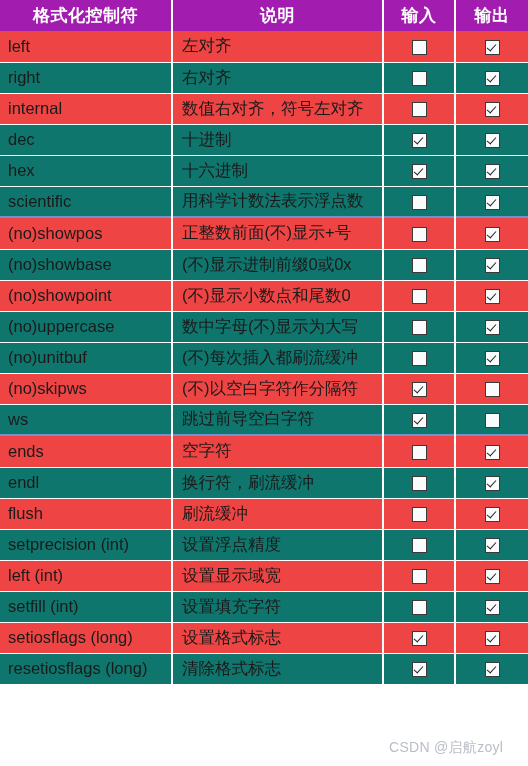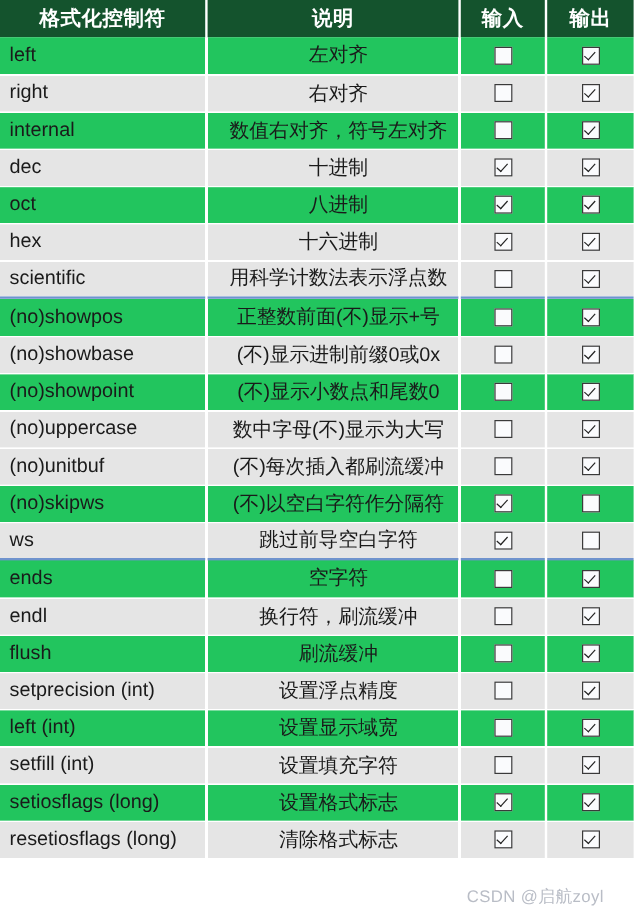--- a/index.html
+++ b/index.html
@@ -21,21 +21,21 @@
     position: relative;
   }
 
   #manipulator-table col.col-name    { width: 172px; }
   #manipulator-table col.col-desc    { width: 211px; }
   #manipulator-table col.col-input   { width: 72px;  }
   #manipulator-table col.col-output  { width: 73px;  }
 
   
   thead th {
-    background: #14532d;
+    background: #a21caf;
     color: #ffffff;
     font-size: 17px;
     font-weight: bold;
     height: 31px;
     line-height: 31px;
     padding: 0;
     text-align: center;
     border-right: 2px solid #ffffff;
     box-sizing: border-box;
     letter-spacing: 0.5px;
@@ -51,36 +51,36 @@
     font-size: 16.5px;
     color: #1a1a1a;
     border-right: 2px solid #ffffff;
     border-bottom: 1px solid #ffffff;
     box-sizing: border-box;
     white-space: nowrap;
     overflow: hidden;
   }
   tbody td:last-child { border-right: none; }
 
-  tbody tr.band-dark td  { background: #22c55e; }
-  tbody tr.band-light td { background: #e5e5e5; }
+  tbody tr.band-dark td  { background: #ef4444; }
+  tbody tr.band-light td { background: #0f766e; }
 
   
   tbody tr.accent td {
     border-top: 2px solid #6f93cd;
     height: 32px;
   }
 
   td.cell-name {
     padding-left: 8px;
     text-align: left;
   }
   td.cell-desc {
     padding-left: 9px;
-    text-align: center;
+    text-align: left;
   }
   td.cell-check {
     text-align: center;
   }
 
   
   .cbx {
     display: inline-block;
     width: 15px;
     height: 15px;
@@ -152,26 +152,20 @@
         <td class="cell-desc">数值右对齐，符号左对齐</td>
         <td class="cell-check"><span class="cbx"></span></td>
         <td class="cell-check"><span class="cbx checked"></span></td>
       </tr>
       <tr class="band-light">
         <td class="cell-name">dec</td>
         <td class="cell-desc">十进制</td>
         <td class="cell-check"><span class="cbx checked"></span></td>
         <td class="cell-check"><span class="cbx checked"></span></td>
       </tr>
-      <tr class="band-dark">
-        <td class="cell-name">oct</td>
-        <td class="cell-desc">八进制</td>
-        <td class="cell-check"><span class="cbx checked"></span></td>
-        <td class="cell-check"><span class="cbx checked"></span></td>
-      </tr>
       <tr class="band-light">
         <td class="cell-name">hex</td>
         <td class="cell-desc">十六进制</td>
         <td class="cell-check"><span class="cbx checked"></span></td>
         <td class="cell-check"><span class="cbx checked"></span></td>
       </tr>
       <tr class="band-light">
         <td class="cell-name">scientific</td>
         <td class="cell-desc">用科学计数法表示浮点数</td>
         <td class="cell-check"><span class="cbx"></span></td>

